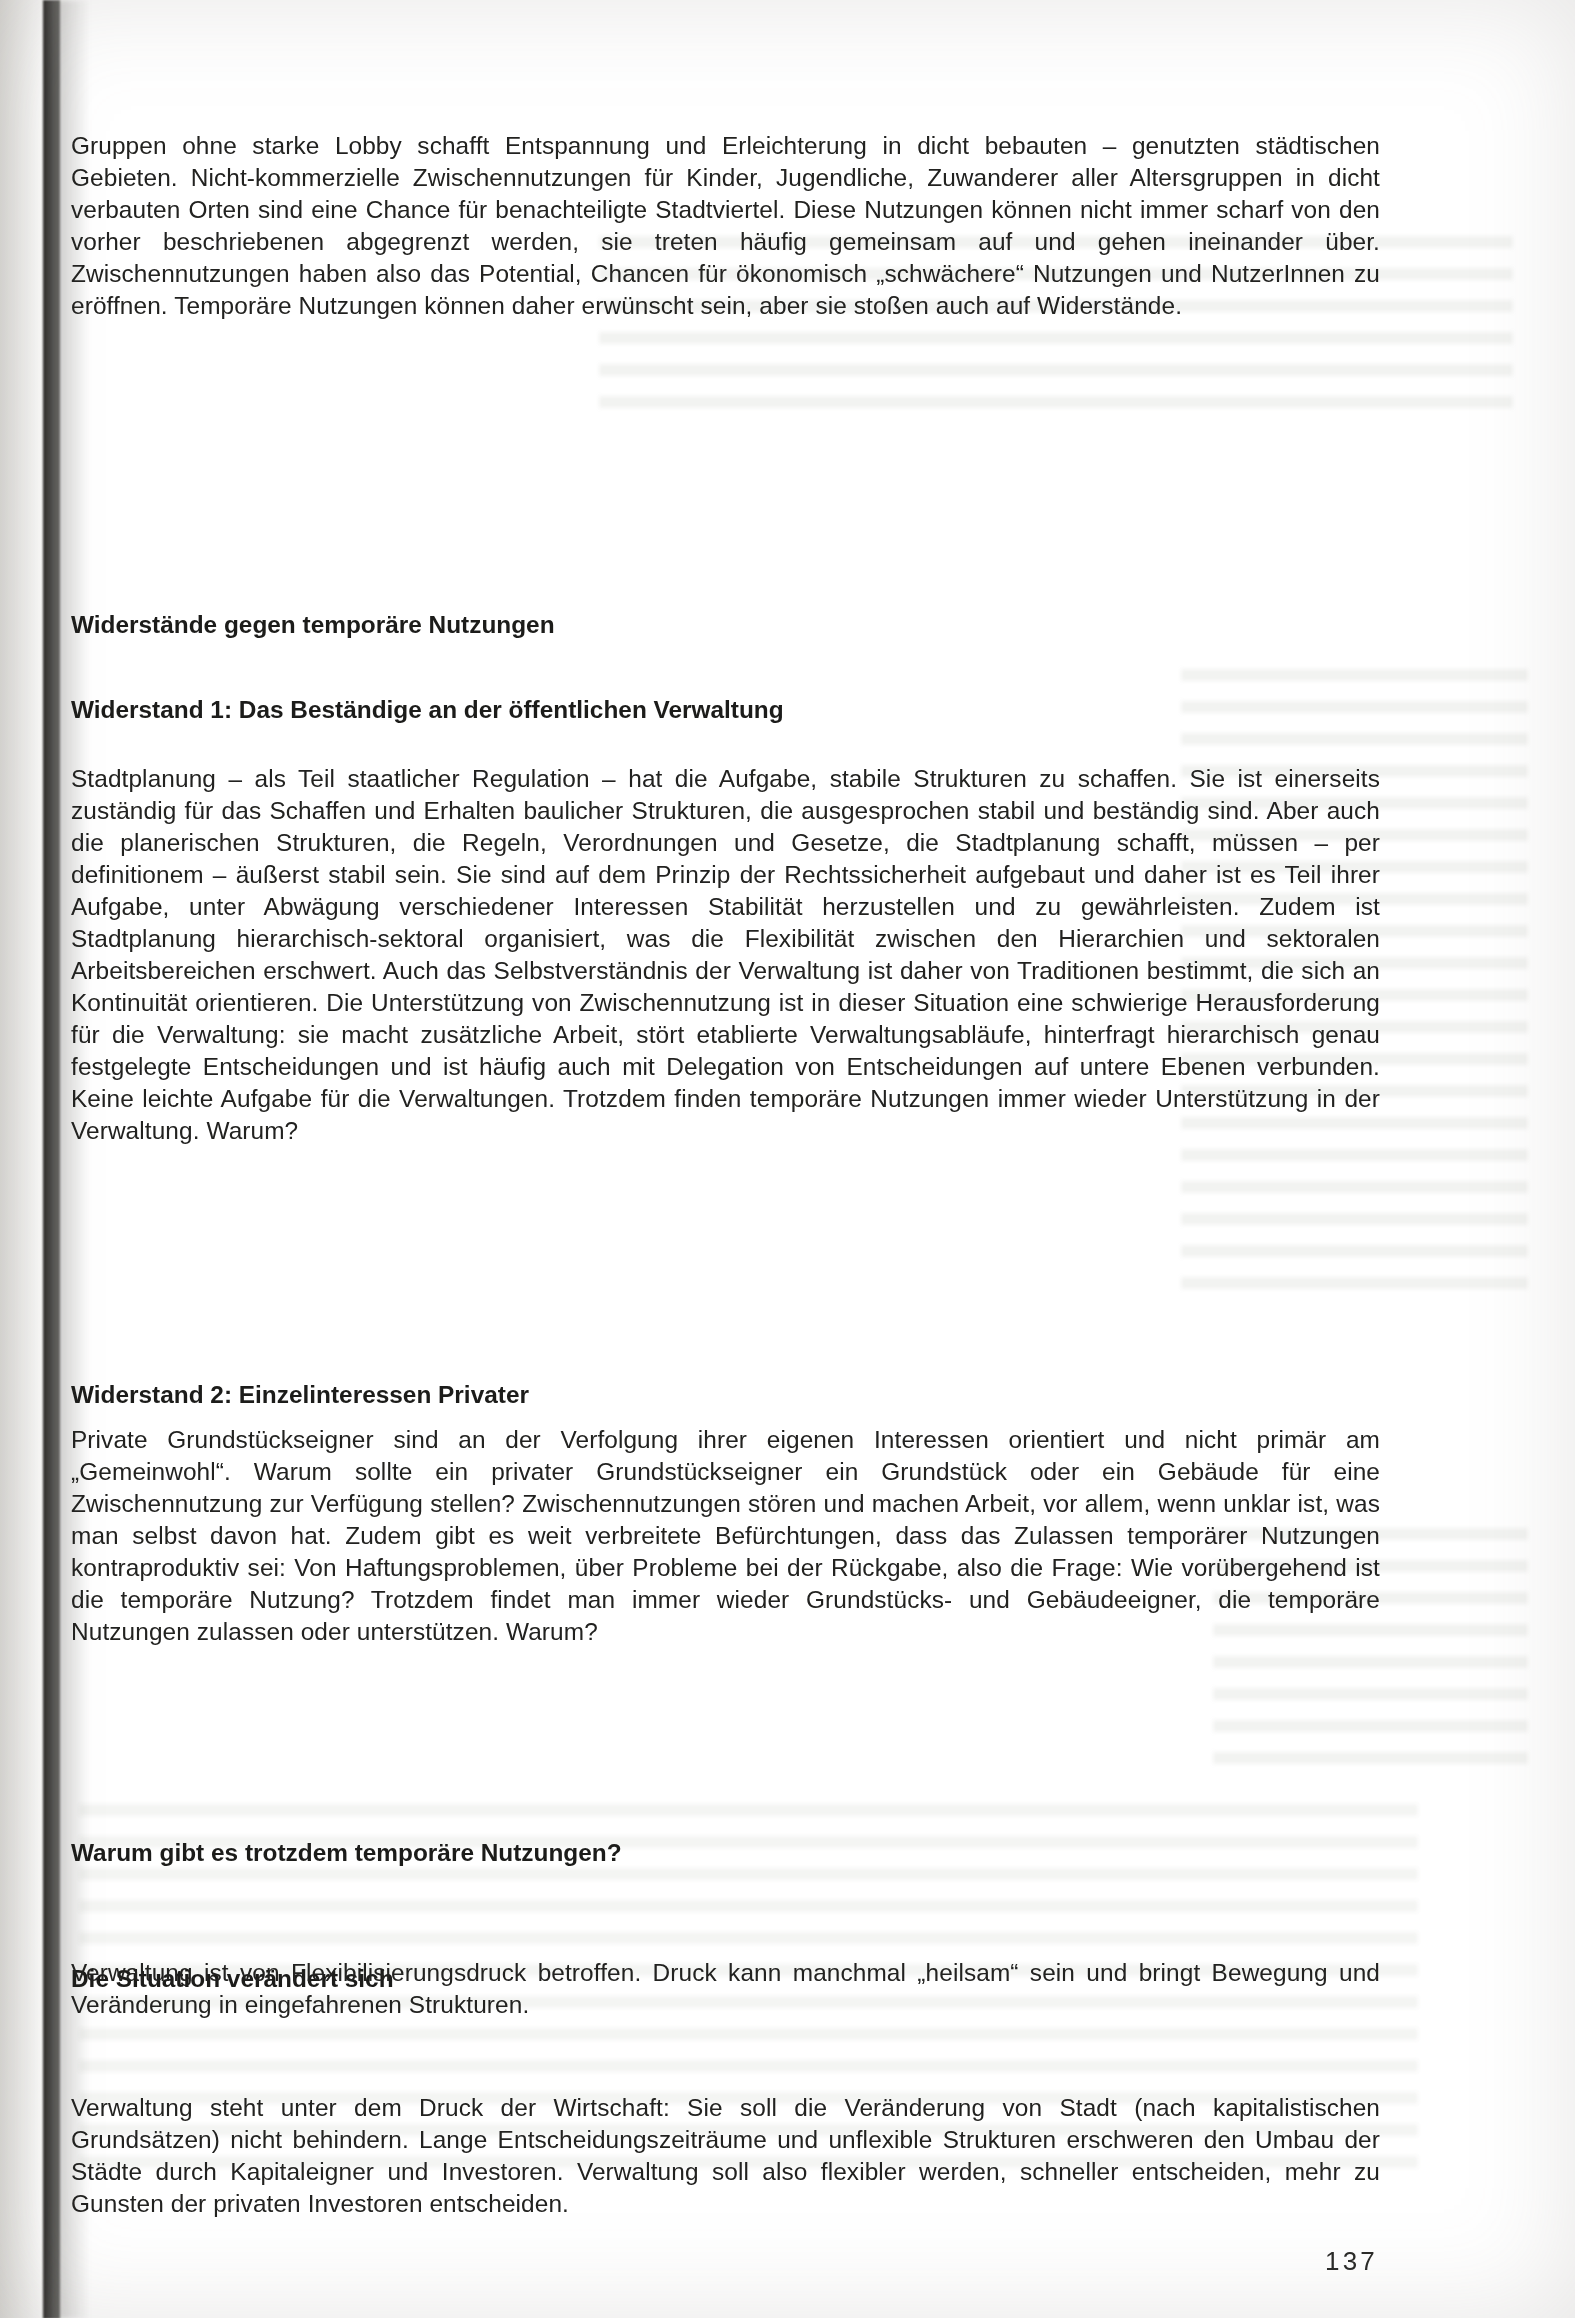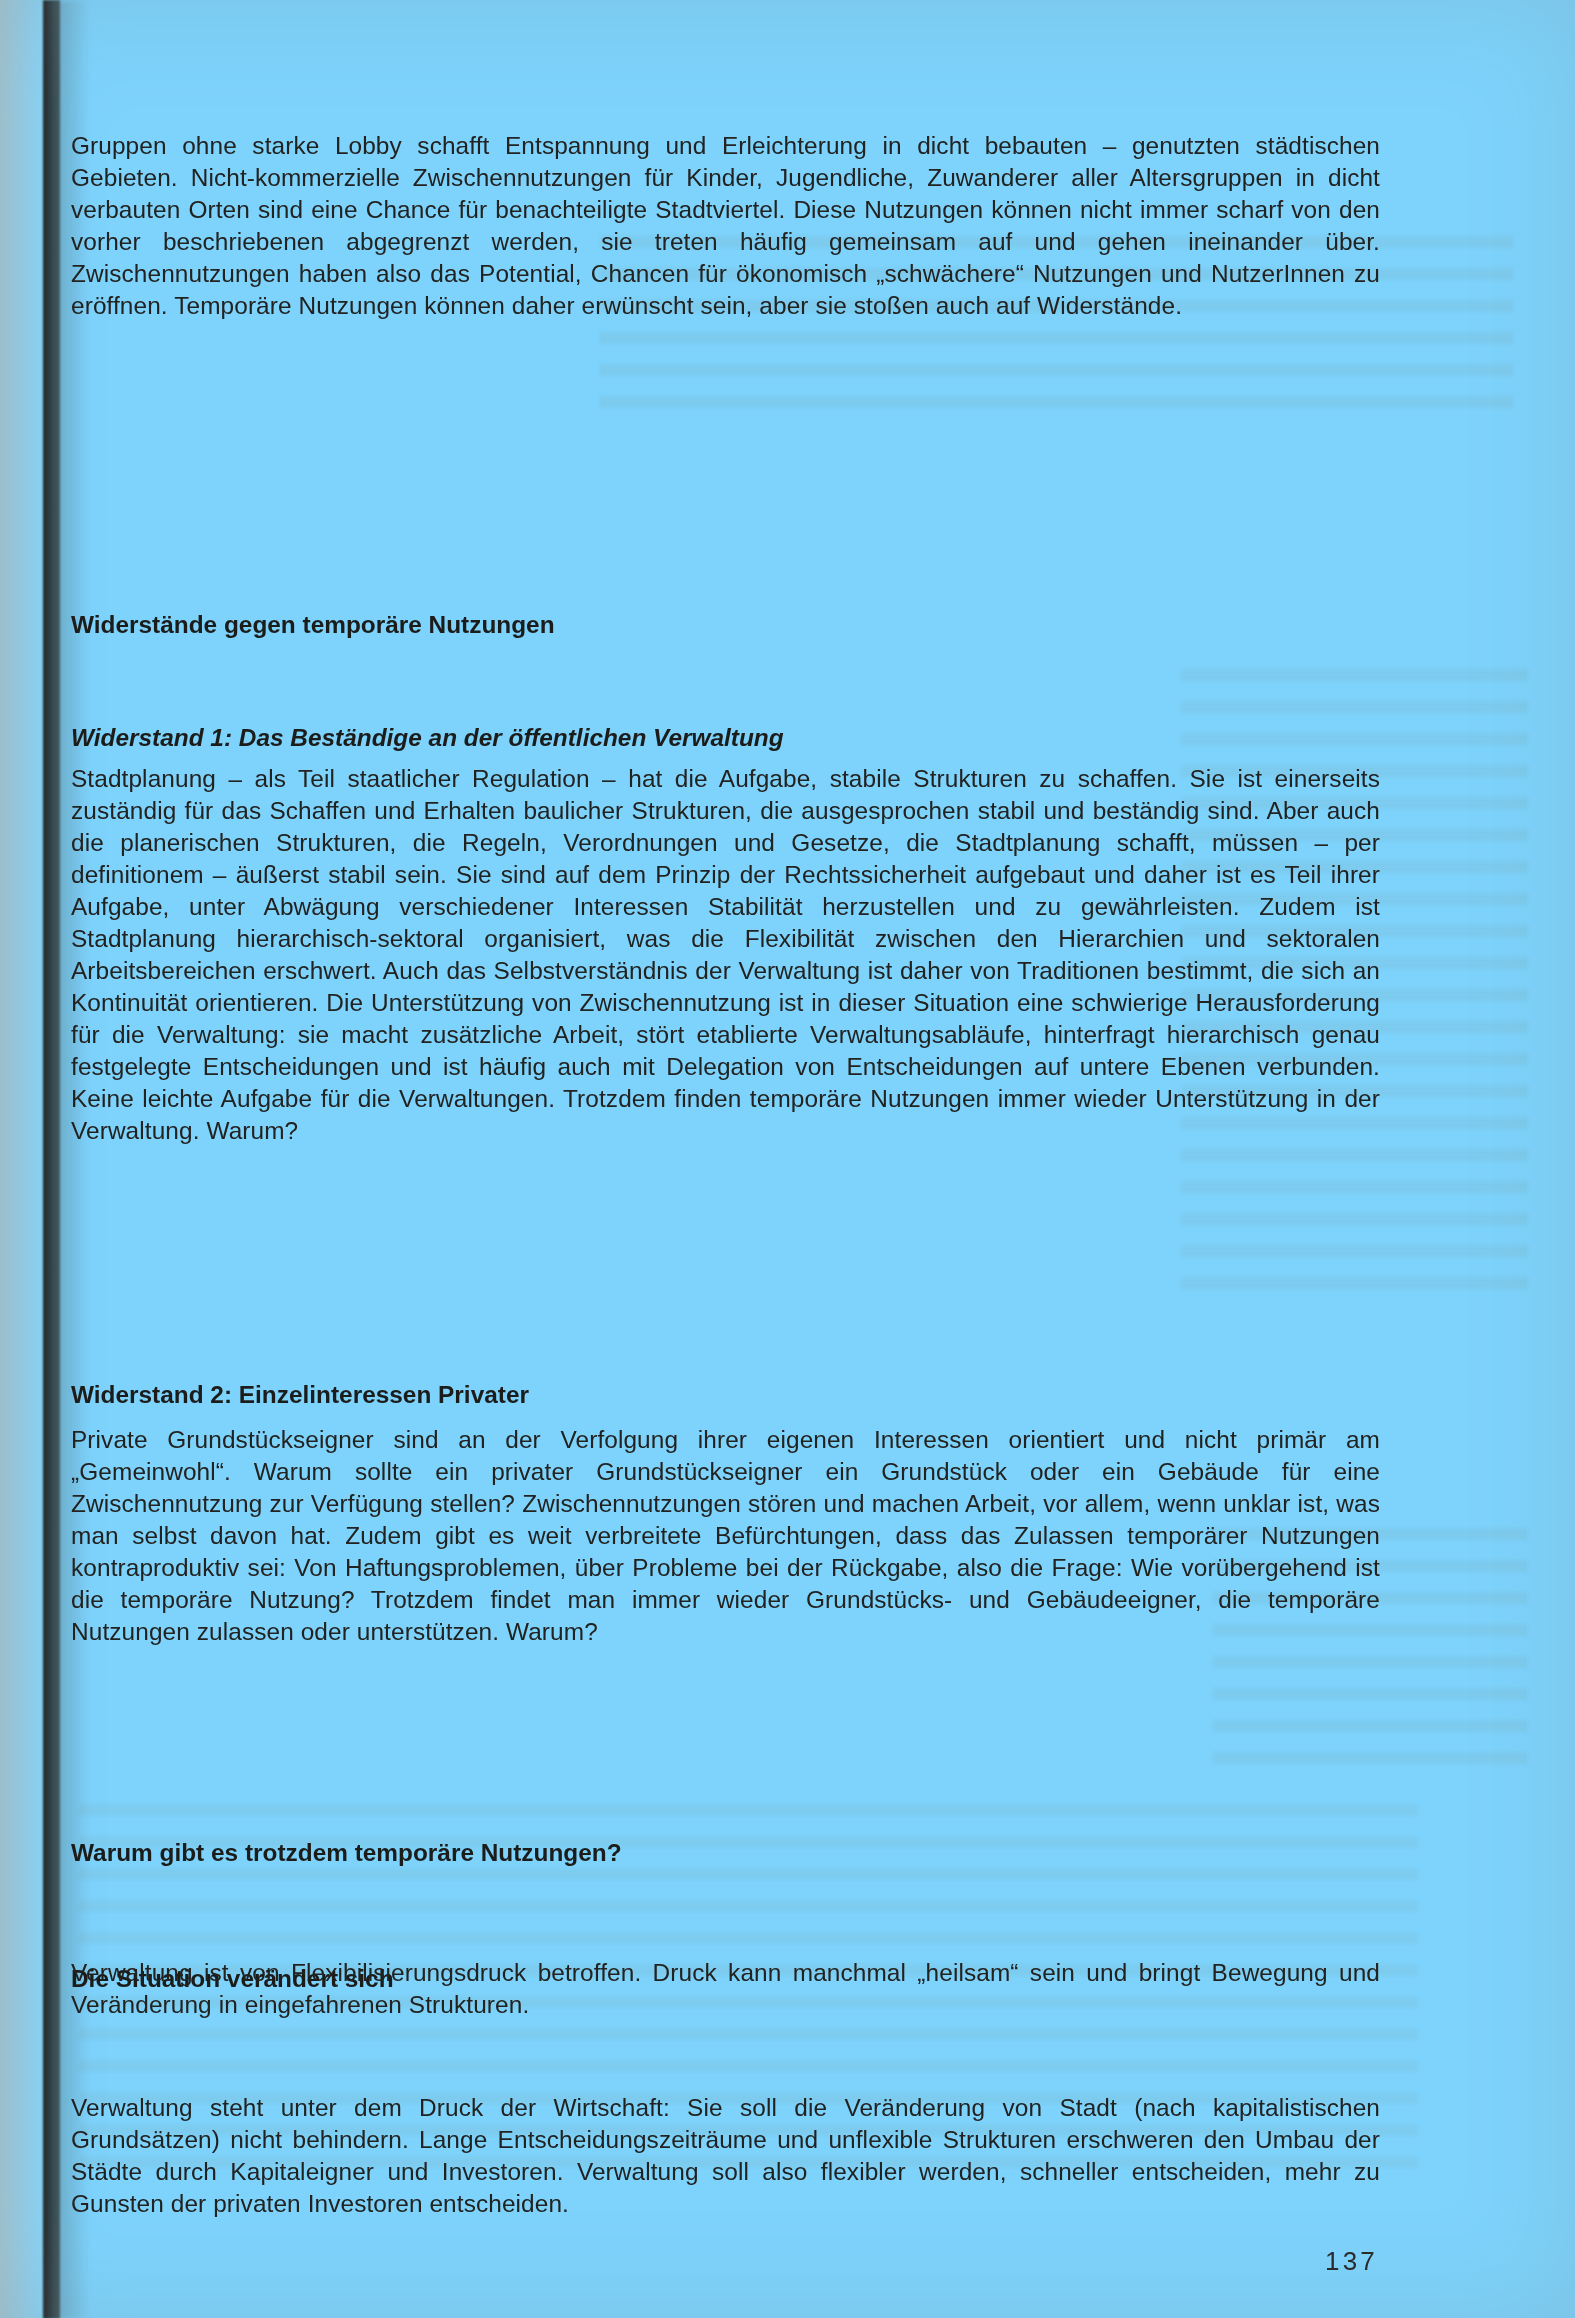--- a/index.html
+++ b/index.html
@@ -4,21 +4,21 @@
 <style>
   html, body {
     margin: 0;
     padding: 0;
     background: #e8e7e3;
   }
   .page {
     position: relative;
     width: 1575px;
     height: 2319px;
-    background: #7dd3fc;
+    background: #ffffff;
     overflow: hidden;
     font-family: "Liberation Sans", "DejaVu Sans", sans-serif;
     color: #222220;
   }
   
   .page::after {
     content: "";
     position: absolute;
     inset: 0;
     pointer-events: none;
@@ -105,21 +105,21 @@
 
   <div class="ghost" style="left:599px; top:236px; width:914px; height:173px;"></div>
   <div class="ghost" style="left:1181px; top:669px; width:347px; height:622px;"></div>
   <div class="ghost" style="left:1213px; top:1528px; width:315px; height:236px;"></div>
   <div class="ghost" style="left:79px; top:1804px; width:1339px; height:370px; opacity:0.85;"></div>
 
   <p class="txt" style="top:106px;">Gruppen ohne starke Lobby schafft Entspannung und Erleichterung in dicht bebauten – genutzten städtischen Gebieten. Nicht-kommerzielle Zwischennutzungen für Kinder, Jugendliche, Zuwanderer aller Altersgruppen in dicht verbauten Orten sind eine Chance für benachteiligte Stadtviertel. Diese Nutzungen können nicht immer scharf von den vorher beschriebenen abgegrenzt werden, sie treten häufig gemeinsam auf und gehen ineinander über. Zwischennutzungen haben also das Potential, Chancen für ökonomisch „schwächere“ Nutzungen und NutzerInnen zu eröffnen. Temporäre Nutzungen können daher erwünscht sein, aber sie stoßen auch auf Widerstände.</p>
 
   <h2 class="heading" style="top:569px;">Widerstände gegen temporäre Nutzungen</h2>
 
-  <h3 class="heading" style="top:682px;font-style:italic;">Widerstand 1: Das Beständige an der öffentlichen Verwaltung</h3>
+  <h3 class="heading" style="top:654px;">Widerstand 1: Das Beständige an der öffentlichen Verwaltung</h3>
 
   <p class="txt" style="top:739px;">Stadtplanung – als Teil staatlicher Regulation – hat die Aufgabe, stabile Strukturen zu schaffen. Sie ist einerseits zuständig für das Schaffen und Erhalten baulicher Strukturen, die ausgesprochen stabil und beständig sind. Aber auch die planerischen Strukturen, die Regeln, Verordnungen und Gesetze, die Stadtplanung schafft, müssen – per definitionem – äußerst stabil sein. Sie sind auf dem Prinzip der Rechtssicherheit aufgebaut und daher ist es Teil ihrer Aufgabe, unter Abwägung verschiedener Interessen Stabilität herzustellen und zu gewährleisten. Zudem ist Stadtplanung hierarchisch-sektoral organisiert, was die Flexibilität zwischen den Hierarchien und sektoralen Arbeitsbereichen erschwert. Auch das Selbstverständnis der Verwaltung ist daher von Traditionen bestimmt, die sich an Kontinuität orientieren. Die Unterstützung von Zwischennutzung ist in dieser Situation eine schwierige Herausforderung für die Verwaltung: sie macht zusätzliche Arbeit, stört etablierte Verwaltungsabläufe, hinterfragt hierarchisch genau festgelegte Entscheidungen und ist häufig auch mit Delegation von Entscheidungen auf untere Ebenen verbunden. Keine leichte Aufgabe für die Verwaltungen. Trotzdem finden temporäre Nutzungen immer wieder Unterstützung in der Verwaltung. Warum?</p>
 
   <h3 class="heading" style="top:1339px;">Widerstand 2: Einzelinteressen Privater</h3>
 
   <p class="txt" style="top:1400px;">Private Grundstückseigner sind an der Verfolgung ihrer eigenen Interessen orientiert und nicht primär am „Gemeinwohl“. Warum sollte ein privater Grundstückseigner ein Grundstück oder ein Gebäude für eine Zwischennutzung zur Verfügung stellen? Zwischennutzungen stören und machen Arbeit, vor allem, wenn unklar ist, was man selbst davon hat. Zudem gibt es weit verbreitete Befürchtungen, dass das Zulassen temporärer Nutzungen kontraproduktiv sei: Von Haftungsproblemen, über Probleme bei der Rückgabe, also die Frage: Wie vorübergehend ist die temporäre Nutzung? Trotzdem findet man immer wieder Grundstücks- und Gebäudeeigner, die temporäre Nutzungen zulassen oder unterstützen. Warum?</p>
 
   <h2 class="heading" style="top:1797px;">Warum gibt es trotzdem temporäre Nutzungen?</h2>
 
   <h3 class="heading" style="top:1923px;">Die Situation verändert sich</h3>

